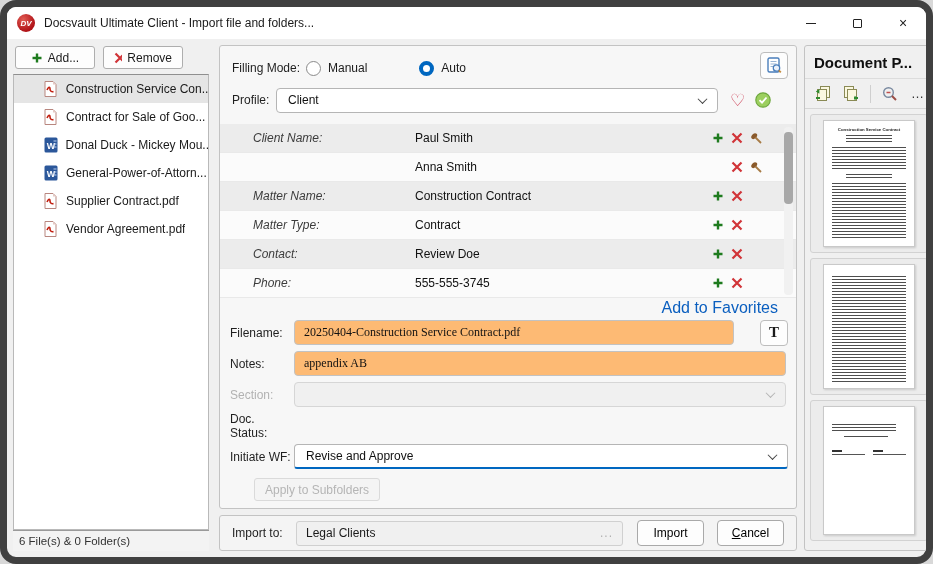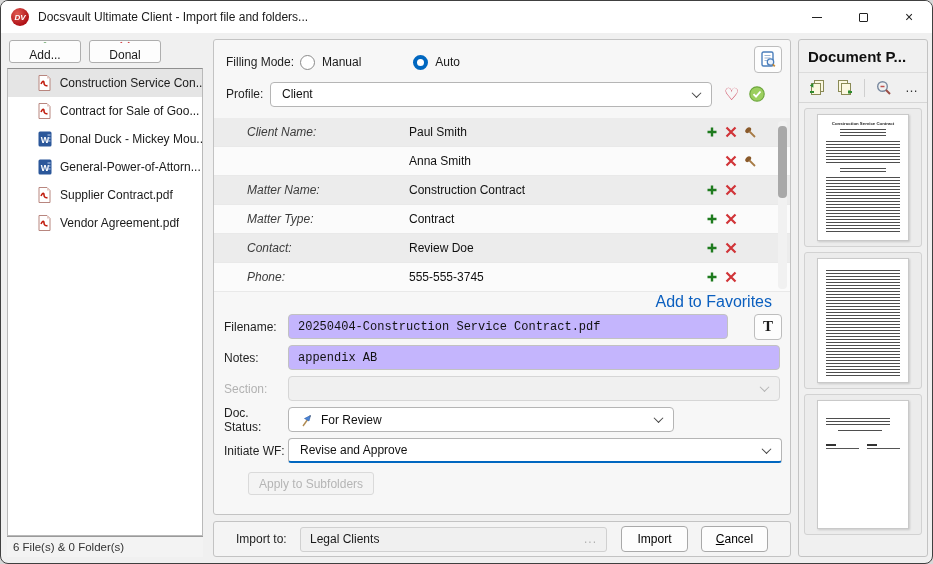--- a/index.html
+++ b/index.html
@@ -1,19 +1,19 @@
 <!DOCTYPE html>
 <html><head>
 <meta charset="utf-8">
 <style>
   * { box-sizing: border-box; margin: 0; padding: 0; }
   html,body { background:#d8d8d8; font-family:"Liberation Sans", sans-serif; }
   .window{
     position:relative; width:933px; height:564px; background:#f0f0f0;
-    border:1px solid #404040; border-radius:8px; overflow:hidden;
+    border:7px solid #404040; border-radius:16px; overflow:hidden;
     font-size:12px; color:#1a1a1a;
   }
   
   .titlebar{height:32px; background:#fff; display:flex; align-items:center; padding-left:10px;}
   .appicon{width:18px; height:18px; border-radius:50%;
     background:radial-gradient(circle at 35% 30%, #e05a52, #b01217 70%);
     color:#fff; font-size:8px; font-weight:bold; font-style:italic;
     display:flex; align-items:center; justify-content:center; margin-right:9px;}
   .wtitle{font-size:12px; color:#1a1a1a;}
   .wincontrols{margin-left:auto; display:flex; height:32px;}
@@ -24,21 +24,21 @@
   
   .leftcol{position:absolute; left:6px; top:38px; width:196px; bottom:6px; display:flex; flex-direction:column;}
   .centercol{position:absolute; left:212px; top:38px; width:578px; bottom:6px; display:flex; flex-direction:column;}
   .rightcol{position:absolute; left:797px; top:38px; width:130px; bottom:6px;
     border:1px solid #c3c3c3; border-radius:3px; background:#f0f0f0; display:flex; flex-direction:column;}
   
   .lbuttons{display:flex; gap:8px; padding:1px 2px 5px 2px;}
   .btn{display:inline-flex; align-items:center; justify-content:center; gap:5px;
     background:#fdfdfd; border:1px solid #aeaeae; border-radius:3px; height:23px; padding:0 10px;
     font-size:12px; color:#1a1a1a; cursor:default;}
-  .lbuttons .btn{width:72px;flex-direction:column;}
+  .lbuttons .btn{width:80px;}
   .filelist{flex:1; background:#fff; border:1px solid #b9b9b9; border-top:1px solid #8f8f8f; overflow:hidden;}
   .fitem{display:flex; align-items:center; height:28px; padding-left:30px; gap:8px;}
   .fitem.sel{background:#e5e5e5;}
   .fitem span.flabeltxt{white-space:nowrap; overflow:hidden; font-size:12px; color:#1a1a1a;}
   .statusbar{height:21px; border-top:1px solid #9a9a9a; background:#f3f3f3;
     display:flex; align-items:center; padding-left:6px; font-size:11.5px; color:#333;}
   
   .mainpanel{flex:1; border:1px solid #c3c3c3; border-radius:3px; background:#f7f7f7; position:relative; padding-top:8px; overflow:hidden;}
   .row{display:flex; align-items:center;}
   .fillrow{height:28px; padding-left:12px;}
@@ -69,39 +69,39 @@
   .ficons{width:60px; display:flex; gap:3px; margin-right:26px;}
   .icslot{width:16px; height:16px; display:flex; align-items:center; justify-content:center; cursor:default;}
   .vscroll{position:absolute; right:3px; top:3px; bottom:3px; width:9px; background:#f1f1f1; border-radius:4px;}
   .vthumb{position:absolute; top:5px; height:72px; width:9px; background:#a8a8a8; border-radius:4px; cursor:default;}
   .favrow{height:19px; display:flex; justify-content:flex-end; align-items:center; padding-right:18px;}
   .favlink{color:#0b5fbf; font-size:16px; cursor:default;}
   
   .formrow{height:31px; display:flex; align-items:center; padding-left:10px;}
   .formrow .lbl{width:64px;}
   .lbl{font-size:12px; color:#1f1f1f;}
-  input.tb{height:25px; border:1px solid #c2c2c2; border-radius:4px; background:#c4b5fd;
-    font-family:Liberation Mono, monospace; font-size:12px; color:#111; padding:0 9px; outline:none;}
+  input.tb{height:25px; border:1px solid #c2c2c2; border-radius:4px; background:#fdba74;
+    font-family:Liberation Serif, serif; font-size:12px; color:#111; padding:0 9px; outline:none;}
   .fn-input{width:440px; background:#f6f6f6;}
   .tbtn{width:28px; height:26px; margin-left:auto; margin-right:8px;
     background:#fdfdfd; border:1px solid #bdbdbd; border-radius:4px;
     font-family:"Liberation Serif", serif; font-weight:bold; font-size:15px;
     display:flex; align-items:center; justify-content:center; cursor:default;}
   .wide-input{flex:1; margin-right:10px;}
   .disrow .lbl{color:#b2b2b2;}
   .discombo{flex:1; margin-right:10px; background:#f0f0f0; border-color:#d6d6d6;}
   .discombo .chev{border-color:#b5b5b5;}
   .dscombo{width:386px;}
   .wfcombo{width:494px; border-bottom:2px solid #0067c0; border-radius:4px 4px 3px 3px;}
   .flagwrap{margin-right:7px; display:flex;}
   .applyrow{margin-top:6px; padding-left:34px;}
   .btn.disabled{color:#b5b5b5; border-color:#dadada; background:#f4f4f4;}
   
   .importbar{height:36px; margin-top:6px; border:1px solid #c3c3c3; border-radius:3px; background:#f4f4f4;
-    display:flex; align-items:center; padding:0 22px; gap:0;}
+    display:flex; align-items:center; padding:0 12px; gap:0;}
   .importbar .lbl{width:64px;}
   .importfield{flex:1; background:#f0f0f0; border:1px solid #d0d0d0; border-radius:3px;
     height:25px; display:flex; align-items:center; padding:0 9px; position:relative; margin-right:14px;}
   .importfield .dots{position:absolute; right:9px; color:#b0b0b0; letter-spacing:1px;}
   .actbtn{width:67px; height:26px; background:#fdfdfd; border:1px solid #a9a9a9; border-radius:4px;
     font-size:12px; display:flex; align-items:center; justify-content:center; cursor:default;}
   .actbtn + .actbtn{margin-left:13px;}
   .u{text-decoration:underline;}
   
   .rphead{height:33px; display:flex; align-items:center; padding-left:9px;
@@ -209,21 +209,21 @@
       <button class="btn">
         <svg width="12" height="12">
             <use href="#ic-plus"></use>
           </svg>
         <span>Add...</span>
       </button>
       <button class="btn">
         <svg width="12" height="12">
             <use href="#ic-x"></use>
           </svg>
-        <span>Donal</span>
+        <span>Remove</span>
       </button>
     </div>
     <div class="filelist">
       <div class="fitem sel">
         <svg width="14" height="17">
             <use href="#ic-pdf"></use>
           </svg>
         <span class="flabeltxt">Construction Service Con...</span>
       </div>
       <div class="fitem">
@@ -425,29 +425,20 @@
       <div class="formrow disrow">
         <span class="lbl">Section:</span>
         <div class="combo discombo">
           <span class="val"></span>
           <span class="chev"></span>
         </div>
       </div>
 
       <div class="formrow">
         <span class="lbl">Doc. Status:</span>
-        <div class="combo dscombo">
-          <span class="flagwrap">
-              <svg width="14" height="14">
-                <use href="#ic-flag"></use>
-              </svg>
-            </span>
-          <span class="val">For Review</span>
-          <span class="chev"></span>
-        </div>
       </div>
 
       <div class="formrow">
         <span class="lbl">Initiate WF:</span>
         <div class="combo wfcombo">
           <span class="val">Revise and Approve</span>
           <span class="chev"></span>
         </div>
       </div>
 

